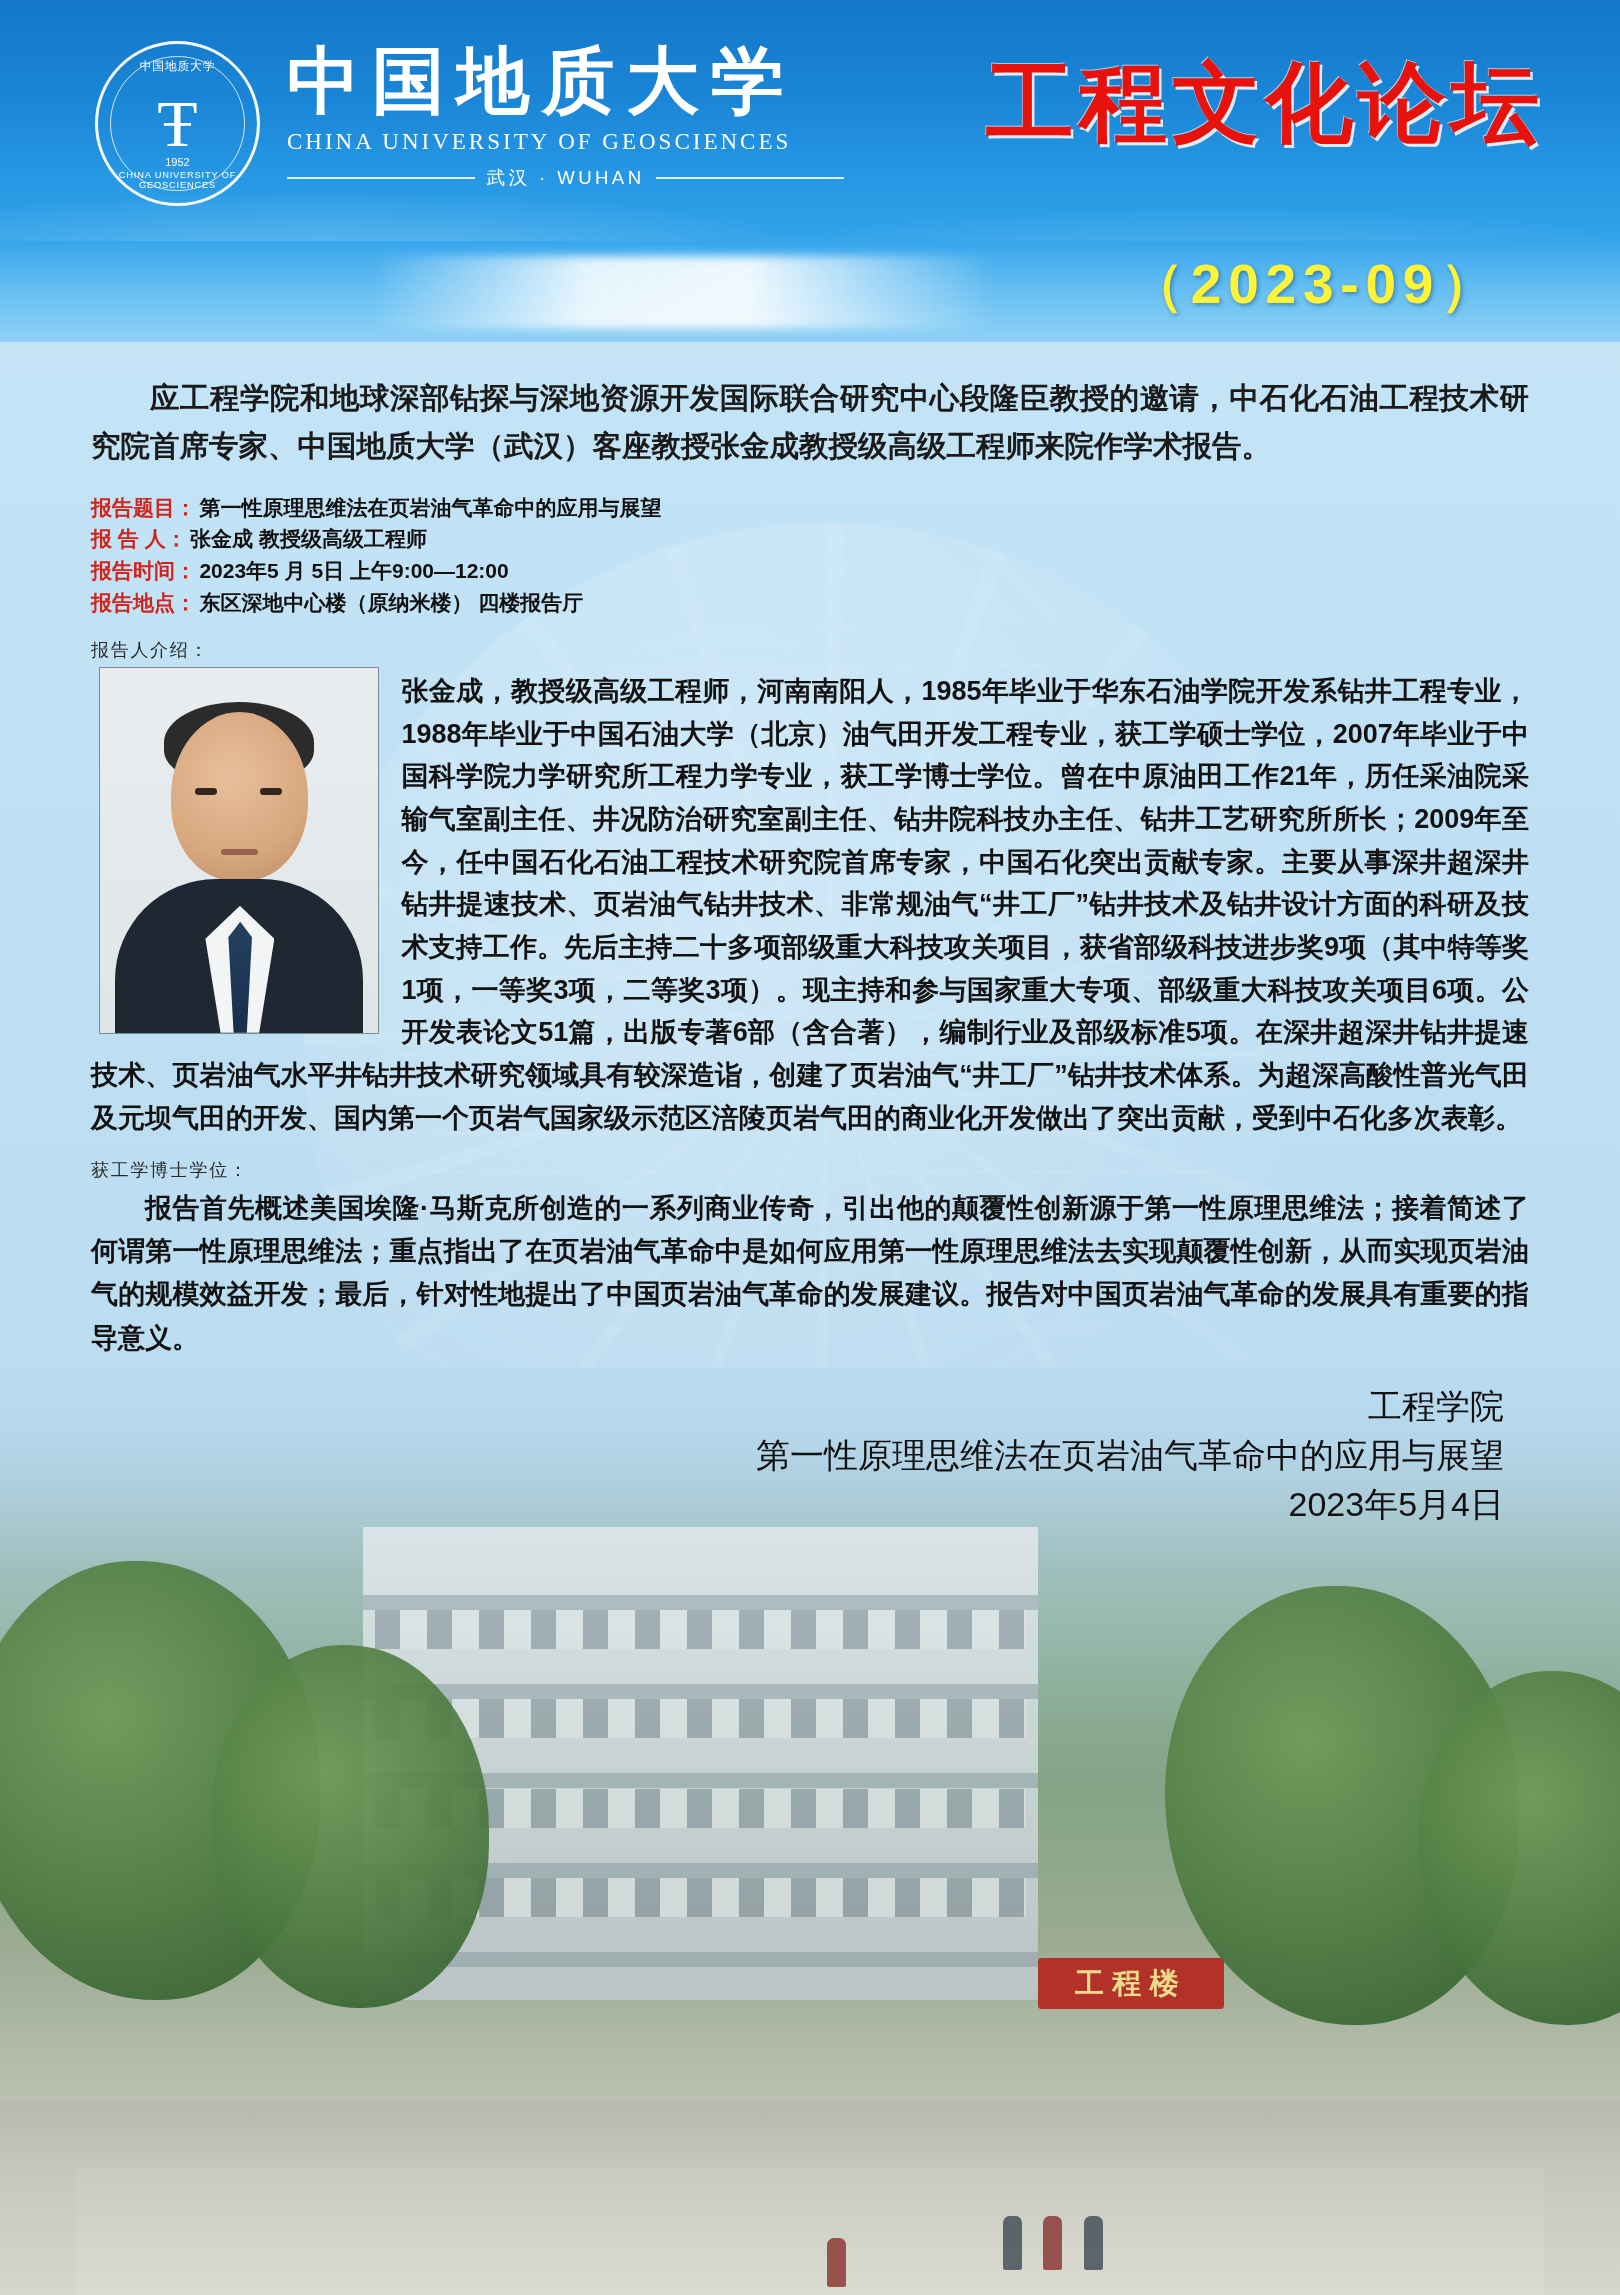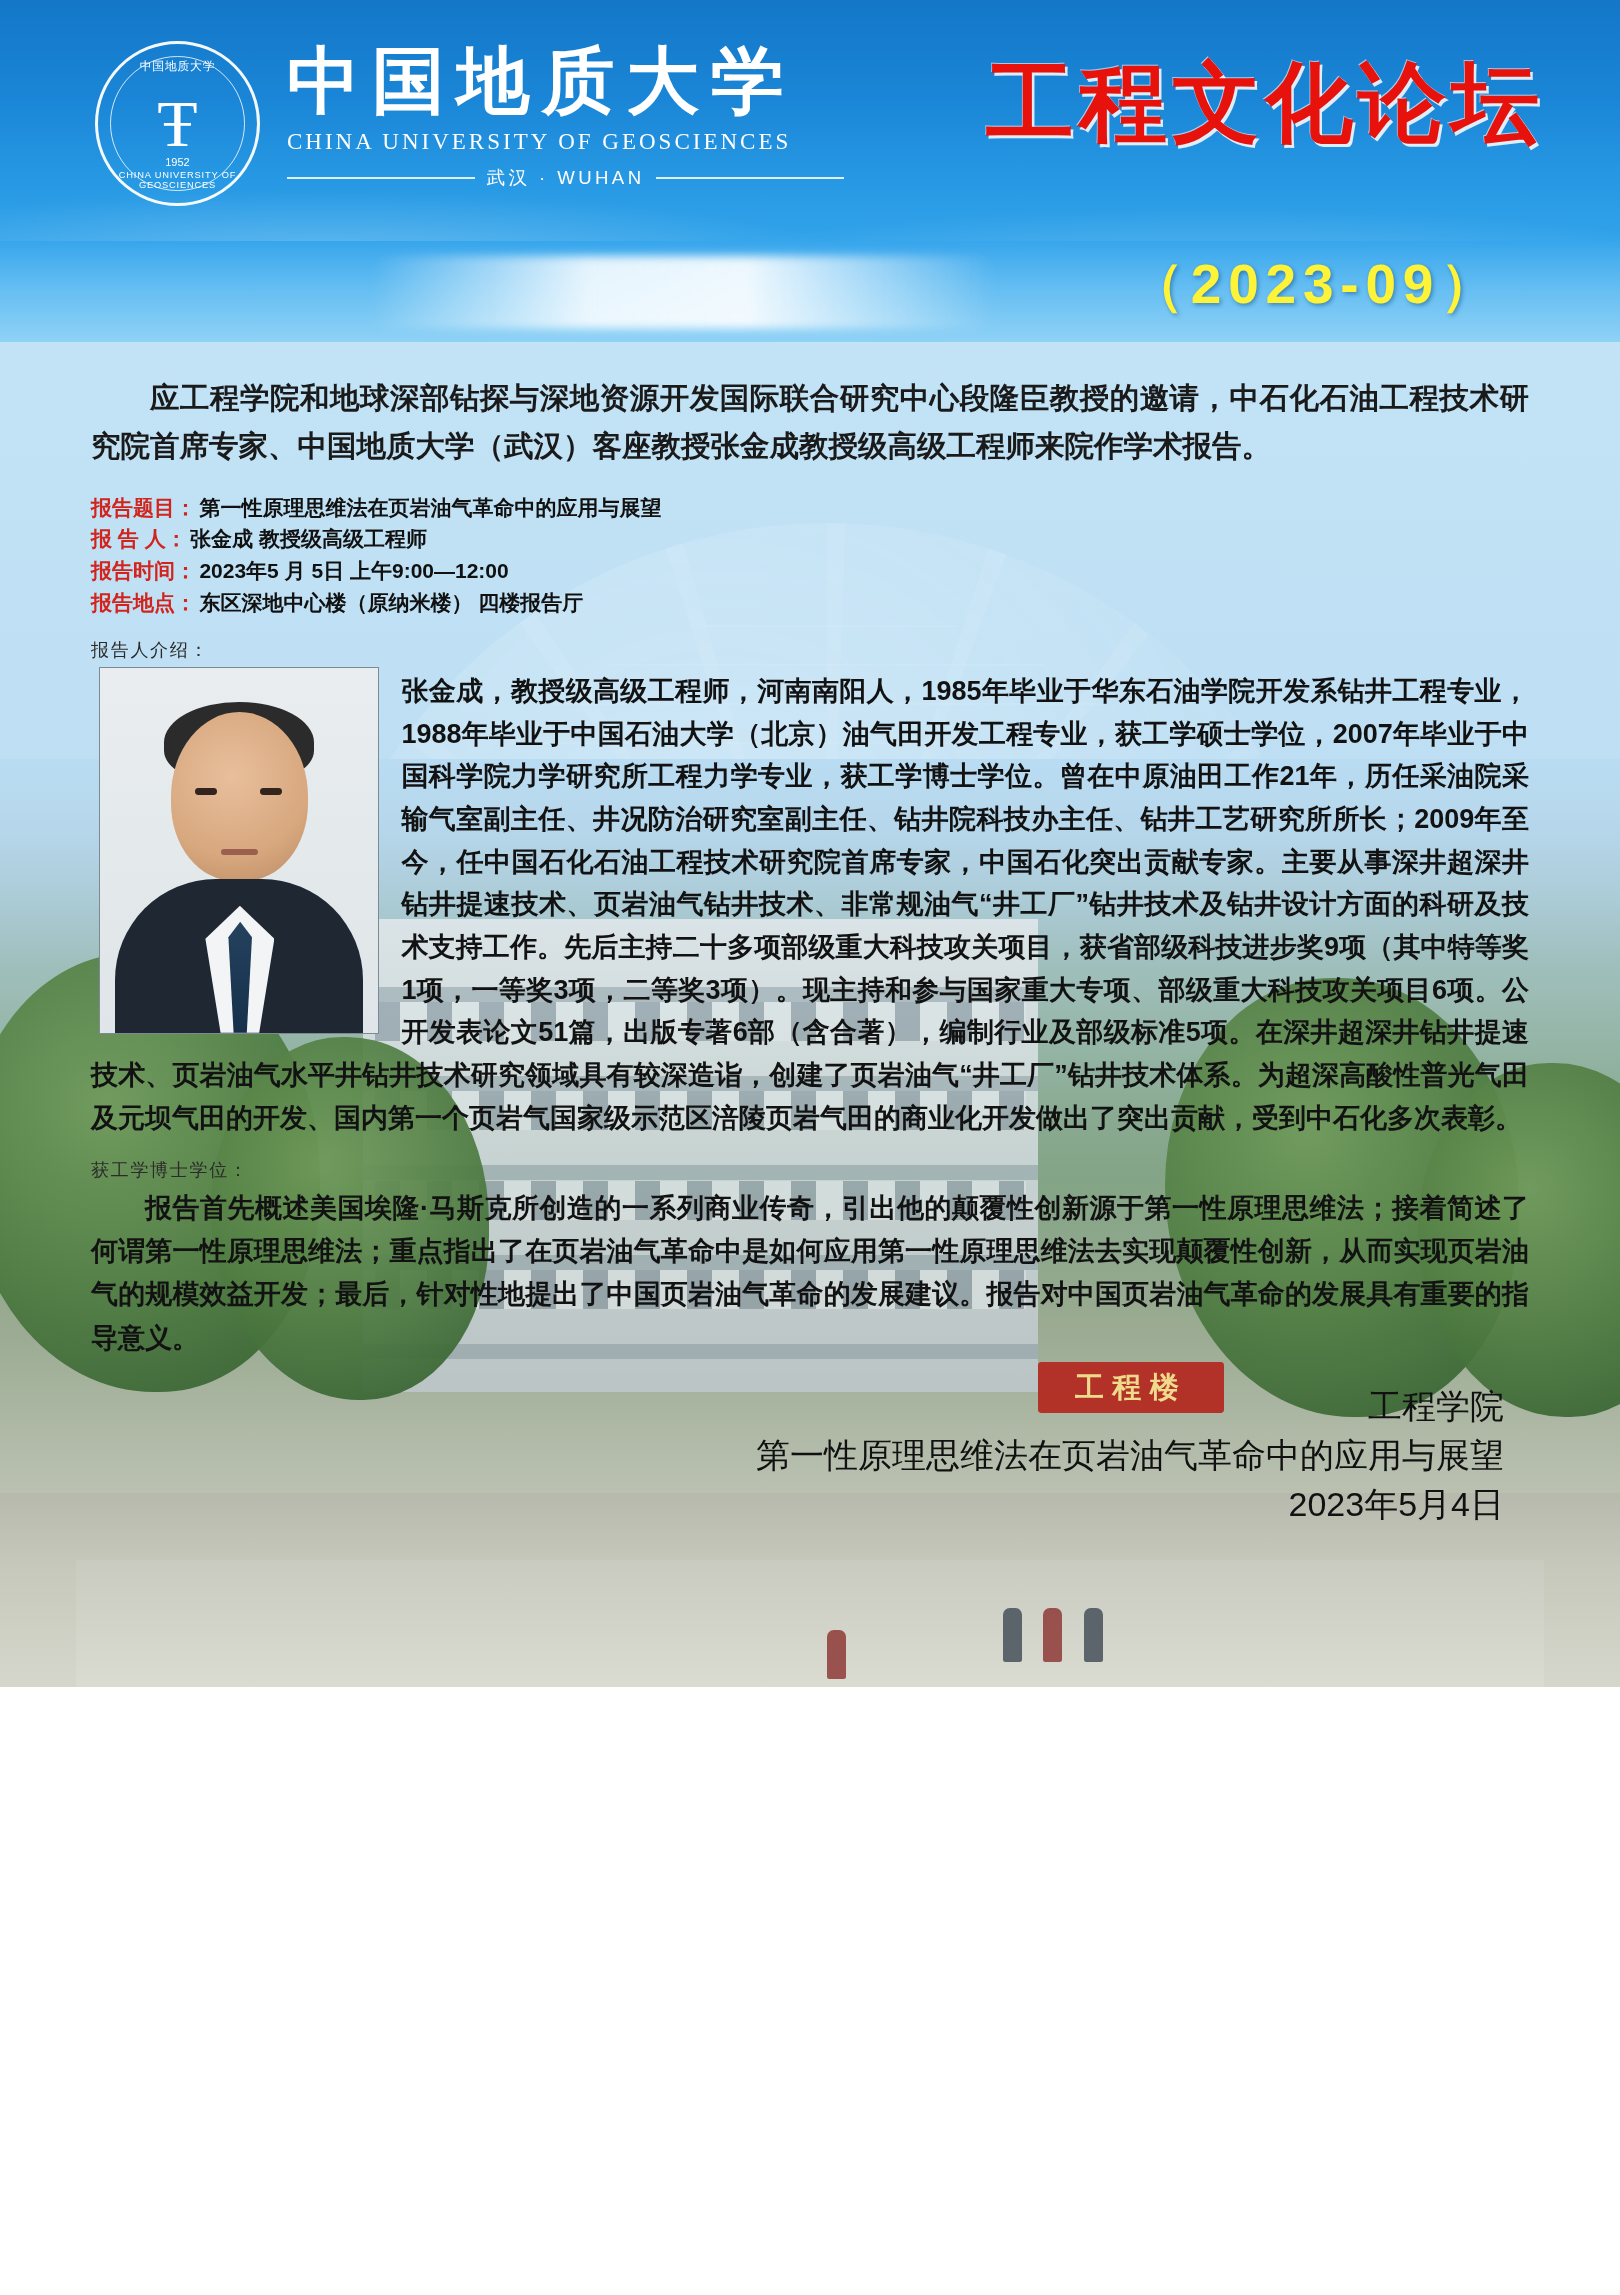--- a/index.html
+++ b/index.html
@@ -6,21 +6,21 @@
     margin: 0;
     padding: 0;
     background: #ffffff;
   }
   body {
     font-family: "Liberation Sans", sans-serif;
   }
   .poster {
     position: relative;
     width: 1620px;
-    height: 1687px;
+    height: 2295px;
     overflow: hidden;
     background: linear-gradient(180deg, #cfe9f7 0%, #c3e3f6 18%, #bfe0f4 40%, #bcdcf0 60%, #b5d8ee 80%, #aed3ec 100%);
   }
 
   
   .bg-globe {
     position: absolute;
     left: 304px;
     top: 523px;
     width: 1046px;
@@ -97,21 +97,20 @@
     height: 51px;
     background: #b4241c;
     border-radius: 3.4px;
     color: #f6e08a;
     font-size: 29px;
     letter-spacing: 8.4px;
     text-align: center;
     line-height: 51px;
     font-weight: bold;
     opacity: .9;
-    margin-top: 12px;
   }
   .person {
     position: absolute;
     bottom: 25px;
     width: 18.6px;
     height: 54px;
     background: #46505a;
     border-radius: 6.8px 6.8px 2.5px 2.5px;
     opacity: .85;
   }

